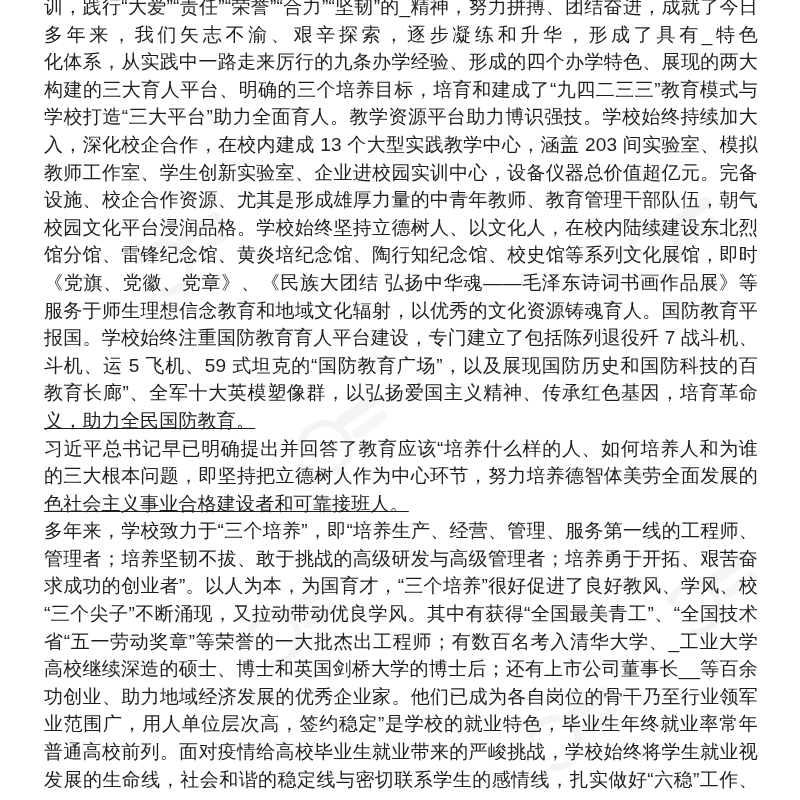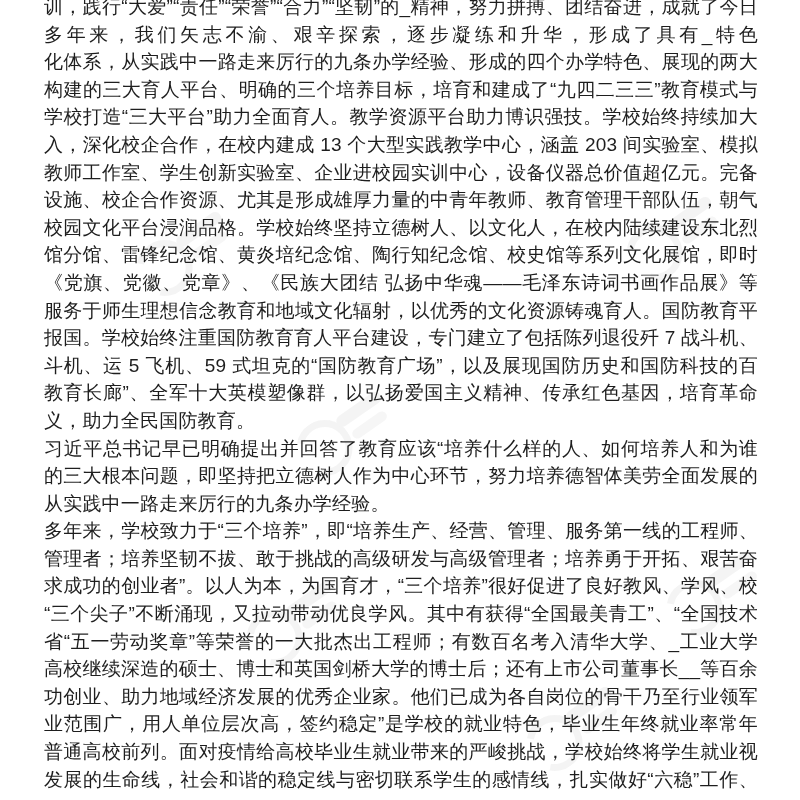--- a/index.html
+++ b/index.html
@@ -80,20 +80,21 @@
     overflow: hidden;
     text-align: justify;
     text-align-last: justify;
     text-justify: inter-character;
     letter-spacing: 0.2px;
     white-space: normal;
   }
   .line.short {
     text-align: left;
     text-align-last: left;
+    text-decoration: underline;
   }
 </style>
 </head>
 <body style="background: rgb(255, 255, 255);">
 
 <div class="page">
   <div class="watermark-layer">
     <div class="wm">
         <span class="wm-ring"></span>
         <span class="wm-bar"></span>
@@ -137,21 +138,21 @@
       <div class="line">校园文化平台浸润品格。学校始终坚持立德树人、以文化人，在校内陆续建设东北烈士纪念</div>
       <div class="line">馆分馆、雷锋纪念馆、黄炎培纪念馆、陶行知纪念馆、校史馆等系列文化展馆，即时展出的</div>
       <div class="line">《党旗、党徽、党章》、《民族大团结 弘扬中华魂——毛泽东诗词书画作品展》等主题展，</div>
       <div class="line">服务于师生理想信念教育和地域文化辐射，以优秀的文化资源铸魂育人。国防教育平台引领</div>
       <div class="line">报国。学校始终注重国防教育育人平台建设，专门建立了包括陈列退役歼 7 战斗机、歼 8 战</div>
       <div class="line">斗机、运 5 飞机、59 式坦克的“国防教育广场”，以及展现国防历史和国防科技的百米“国防</div>
       <div class="line">教育长廊”、全军十大英模塑像群，以弘扬爱国主义精神、传承红色基因，培育革命英雄主</div>
       <div class="line short">义，助力全民国防教育。</div>
       <div class="line">习近平总书记早已明确提出并回答了教育应该“培养什么样的人、如何培养人和为谁培养人”</div>
       <div class="line">的三大根本问题，即坚持把立德树人作为中心环节，努力培养德智体美劳全面发展的中国特</div>
-      <div class="line short">从实践中一路走来厉行的九条办学经验。</div>
+      <div class="line short">色社会主义事业合格建设者和可靠接班人。</div>
       <div class="line">多年来，学校致力于“三个培养”，即“培养生产、经营、管理、服务第一线的工程师、设计师、</div>
       <div class="line">管理者；培养坚韧不拔、敢于挑战的高级研发与高级管理者；培养勇于开拓、艰苦奋斗去寻</div>
       <div class="line">求成功的创业者”。以人为本，为国育才，“三个培养”很好促进了良好教风、学风、校风形成，</div>
       <div class="line">“三个尖子”不断涌现，又拉动带动优良学风。其中有获得“全国最美青工”、“全国技术能手”和</div>
       <div class="line">省“五一劳动奖章”等荣誉的一大批杰出工程师；有数百名考入清华大学、_工业大学等重点</div>
       <div class="line">高校继续深造的硕士、博士和英国剑桥大学的博士后；还有上市公司董事长__等百余名成</div>
       <div class="line">功创业、助力地域经济发展的优秀企业家。他们已成为各自岗位的骨干乃至行业领军者。“就</div>
       <div class="line">业范围广，用人单位层次高，签约稳定”是学校的就业特色，毕业生年终就业率常年居省内</div>
       <div class="line">普通高校前列。面对疫情给高校毕业生就业带来的严峻挑战，学校始终将学生就业视为学校</div>
       <div class="line">发展的生命线，社会和谐的稳定线与密切联系学生的感情线，扎实做好“六稳”工作、全面落</div>

